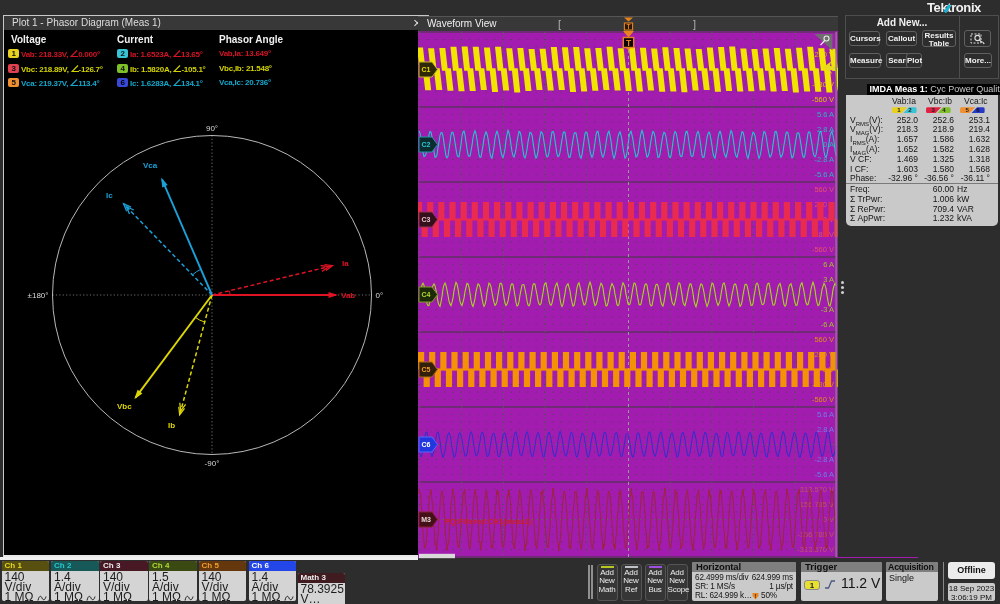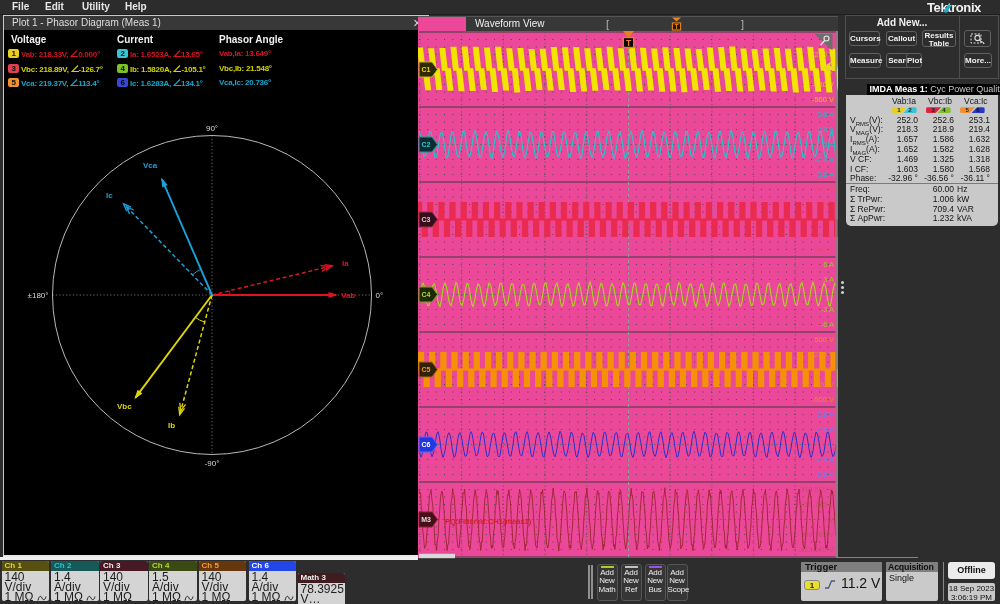--- a/index.html
+++ b/index.html
@@ -25,26 +25,20 @@
 .addnew { position:absolute; top:563.5px; width:21px; height:37px; background:#363636; border:1px solid #555;
   border-radius:3px; color:#ececec; font-size:8px; text-align:center; line-height:8.6px; padding-top:4px; letter-spacing:-0.2px; }
 .addnew .cl { position:absolute; left:3px; right:3px; top:1.5px; height:2px; }
 .imda-row { position:absolute; font-size:8.5px; color:#141414; white-space:nowrap; }
 .imda-val { position:absolute; font-size:8.5px; color:#141414; text-align:right; width:40px; }
 sub { font-size:6px; }
 </style></head>
 <body>
 <div id="stage">
 
-<div class="abs menubar">
-  <span style="left:12px;">File</span>
-  <span style="left:45px;">Edit</span>
-  <span style="left:82px;">Utility</span>
-  <span style="left:125px;">Help</span>
-</div>
 
 <div class="abs" style="left:927px; top:0px; width:74px; height:15px; color:#f2f2f2; font-size:13px; font-weight:bold; letter-spacing:-0.4px;">Tektronix</div>
 <div class="abs" style="left:945.5px; top:3.5px; width:2.5px; height:9px; background:#19b3d3; transform:rotate(36deg);"></div>
 
 <div class="abs" style="left:3px; top:15px; width:426px; height:542px; background:#000; border:1px solid #c8c8c8; border-bottom:2px solid #e8e8e8;">
   <div class="panel-title" style="position:relative; height:14px; line-height:14px; padding-left:8px;">Plot 1 - Phasor Diagram (Meas 1)
     <span style="position:absolute; right:6px; top:0px; font-size:11px; color:#ddd; font-weight:normal;">✕</span>
   </div>
 
   <div class="abs tbl-hdr" style="left:7px; top:17.5px;">Voltage</div>
@@ -103,21 +97,21 @@
 <path d="M196.9,172.3 A28,28 0 0 0 188.5,177.9" fill="none" stroke="#1ba0d8" stroke-width="1"></path>
 <text x="337" y="201" font-size="8" font-weight="bold" fill="#e01325">Vab</text>
 <text x="338" y="169" font-size="8" font-weight="bold" fill="#e01325">Ia</text>
 <text x="139" y="71" font-size="8" font-weight="bold" fill="#1ba0d8">Vca</text>
 <text x="102" y="101" font-size="8" font-weight="bold" fill="#1ba0d8">Ic</text>
 <text x="113" y="312" font-size="8" font-weight="bold" fill="#ddd604">Vbc</text>
 <text x="164" y="331" font-size="8" font-weight="bold" fill="#ddd604">Ib</text>
   </svg>
 </div>
 
-<div class="abs" style="left:418px; top:16px; width:500px; height:542px; background:#ec4899; border-top:1px solid #555;padding-left:48px;">
+<div class="abs" style="left:418px; top:16px; width:500px; height:542px; background:#a21caf; border-top:1px solid #555;">
   <div class="panel-title" style="position:relative; height:14px; line-height:14px; padding-left:9px; font-weight:normal; color:#f0f0f0;">Waveform View
     <span style="position:absolute; left:140px; top:0; color:#b0b0b0; font-size:11px;">[</span>
     <span style="position:absolute; left:275px; top:0; color:#b0b0b0; font-size:11px;">]</span>
     <svg style="position:absolute; left:204px; top:0px;" width="13" height="15" viewBox="0 0 13 15">
           <path d="M2,0.5 L11,0.5 L6.5,4.5 Z" fill="#e8821e"></path>
           <rect x="2.4" y="6" width="8.2" height="7" fill="#28180a" stroke="#e8821e" stroke-width="1.1"></rect>
           <text x="6.5" y="12" font-size="6.5" font-weight="bold" fill="#e8821e" text-anchor="middle">T</text>
         </svg>
   </div>
   <svg class="abs" style="left:0px; top:14px;" width="420" height="528" viewBox="0 0 420 528">
@@ -399,20 +393,33 @@
     </div>
 
 <div class="abs" style="left:588px; top:565px; width:1.6px; height:34px; background:#909090;"></div>
 <div class="abs" style="left:591px; top:565px; width:1.6px; height:34px; background:#909090;"></div>
 
 <div class="addnew" style="left:596.5px;"><div class="cl" style="background:#b8c820;"></div>Add<br>New<br>Math</div>
 <div class="addnew" style="left:620.5px;"><div class="cl" style="background:#c0c0c8;"></div>Add<br>New<br>Ref</div>
 <div class="addnew" style="left:644.5px;"><div class="cl" style="background:#a050e0;"></div>Add<br>New<br>Bus</div>
 <div class="addnew" style="left:666.5px;">Add<br>New<br>Scope</div>
 
+<div class="gpanel" style="left:692px; width:104px; font-size:8.2px; color:#141414; letter-spacing:-0.15px;">
+  <div class="gh">Horizontal</div>
+  <span class="abs" style="left:3px; top:11px;">62.4999 ms/div</span>
+      <span class="abs" style="left:55px; top:11px; width:46px; text-align:right;">624.999 ms</span>
+  <span class="abs" style="left:3px; top:20px;">SR: 1 MS/s</span>
+      <span class="abs" style="left:55px; top:20px; width:46px; text-align:right;">1 µs/pt</span>
+  <span class="abs" style="left:3px; top:29px;">RL: 624.999 k…</span>
+  <svg class="abs" style="left:60px; top:29.5px;" width="7" height="8" viewBox="0 0 7 8">
+        <path d="M0.5,1 L6.5,1 L6.5,4 L3.5,7.5 L0.5,4 Z" fill="#e8851e"></path>
+        <text x="3.5" y="5.8" font-size="5.5" font-weight="bold" fill="#222" text-anchor="middle">!</text>
+      </svg>
+  <span class="abs" style="left:69px; top:29px;">50%</span>
+</div>
 
 <div class="gpanel" style="left:801px; width:81px;">
   <div class="gh">Trigger</div>
   <div style="padding:2px 0 0 3px;">
     <span style="display:inline-block; width:16px; height:10px; background:#e8e030; border:1px solid #888; border-radius:3px; font-size:8px; font-weight:bold; color:#222; text-align:center; line-height:9px;">1</span>
     <svg width="12" height="11" viewBox="0 0 12 11" style="vertical-align:-2px;">
           <path d="M1,9 L4.5,9 L7.5,2 L11,2" fill="none" stroke="#4a5a80" stroke-width="1.3"></path>
         </svg>
     <span style="font-size:14px; color:#141414;">11.2 V</span>
   </div>

